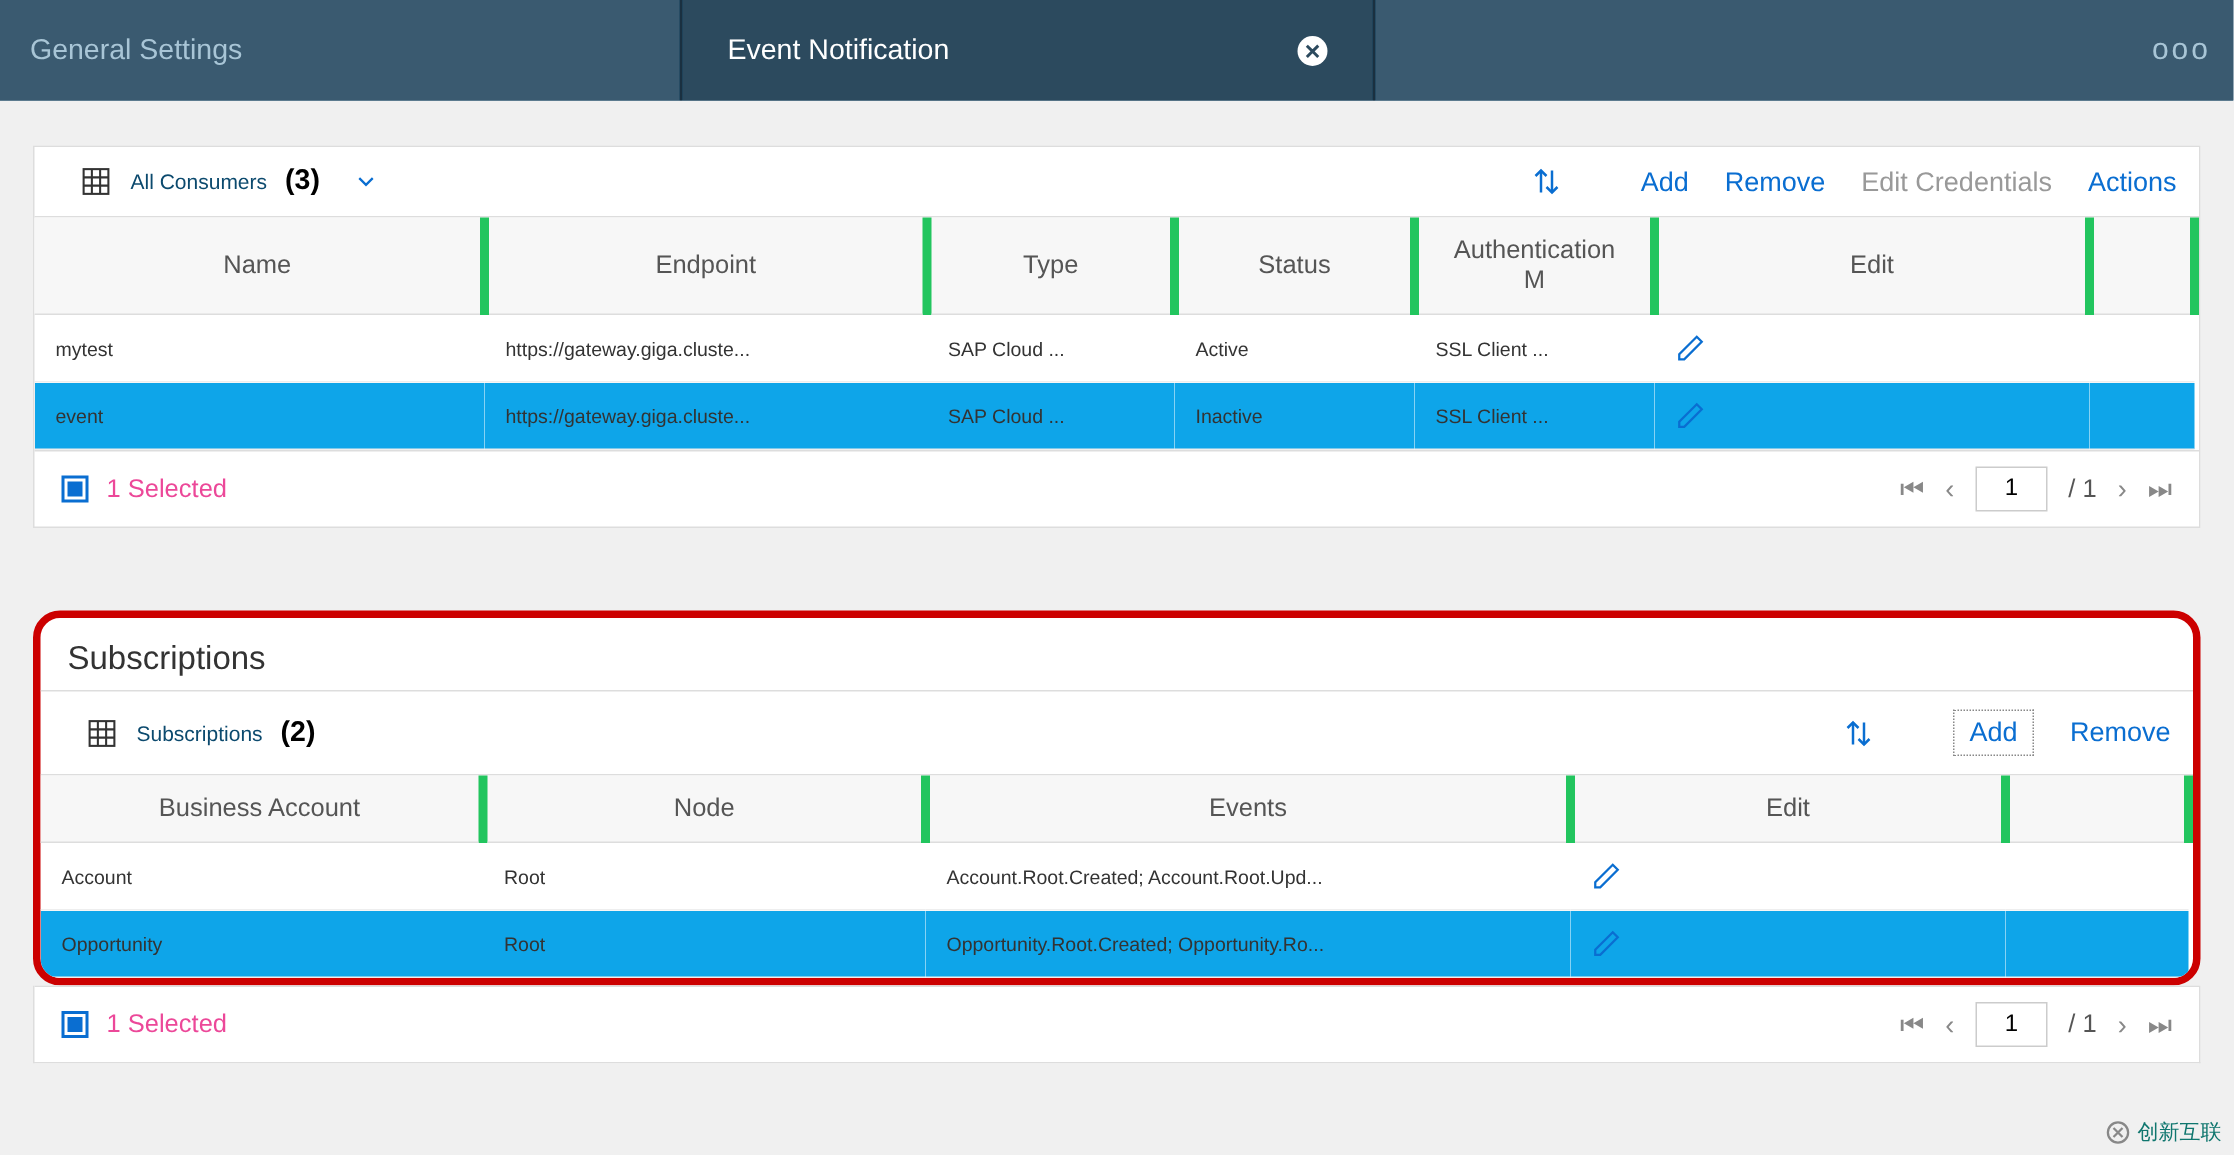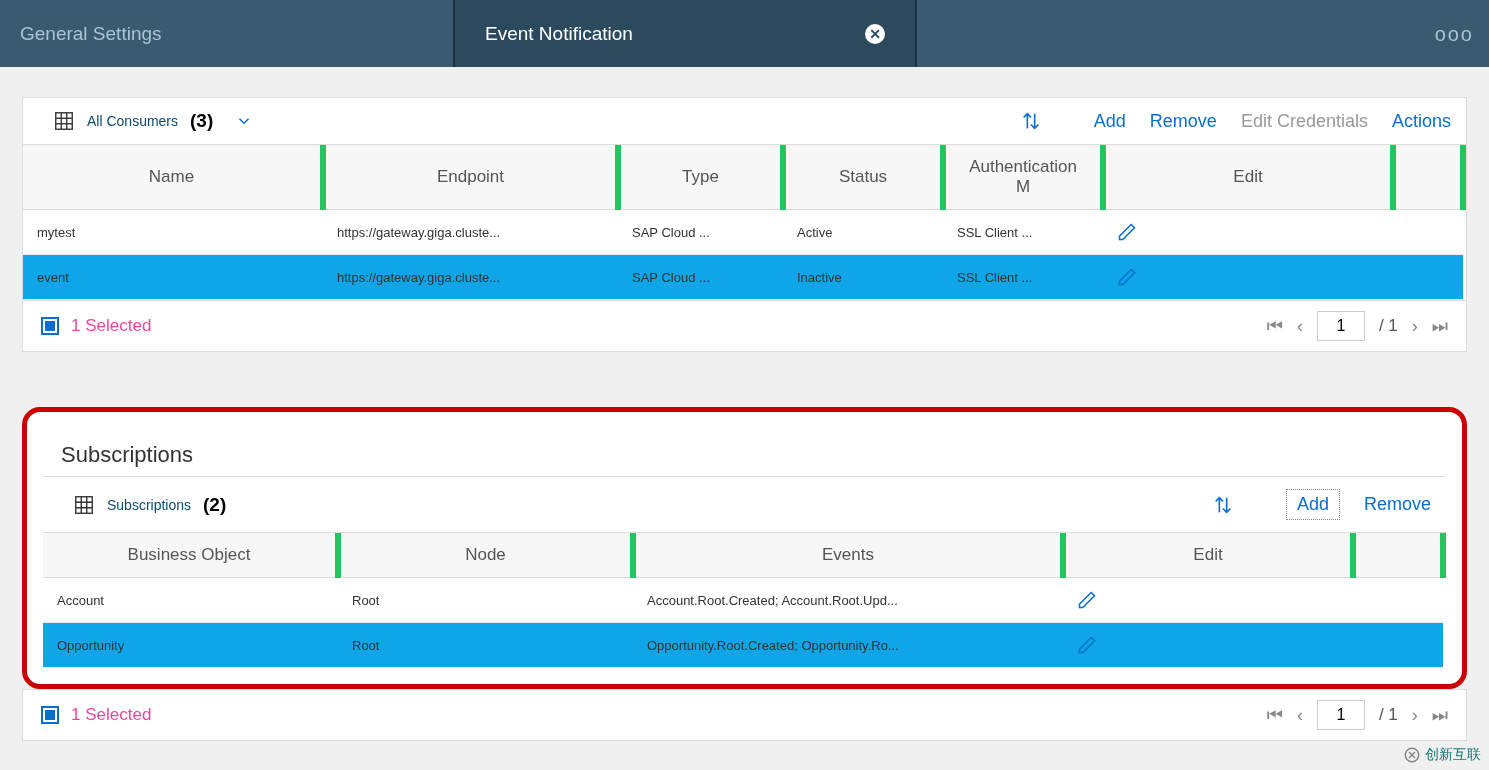--- a/index.html
+++ b/index.html
@@ -38,21 +38,21 @@
     
     .footer { display: flex; align-items: center; padding: 10px 18px; border-top: 1px solid #ddd; }
     .select-indicator { width: 18px; height: 18px; border: 2px solid #0a6ed1; display: inline-flex; align-items:center; justify-content:center; margin-right: 12px; }
     .select-indicator-inner { width: 10px; height: 10px; background: #0a6ed1; }
     .selected-text { font-size: 17px; color: #ec4899; }
     .pager { margin-left: auto; display: flex; align-items: center; gap: 14px; color: #888; }
     .pager-btn { cursor: pointer; font-size: 18px; }
     .page-input { width: 48px; height: 30px; text-align: center; border: 1px solid #ccc; font-size: 16px; }
     .page-total { font-size: 17px; color: #555; }
     
-    .subs-wrapper { border: 5px solid #cc0000; border-radius: 18px; margin-top: 55px; padding: 16px; background: #fff; overflow: hidden; }
+    .subs-wrapper { border: 5px solid #cc0000; border-radius: 18px; margin-top: 55px; padding: 0; background: #fff; overflow: hidden; }
     .subs-title { font-size: 22px; color: #333; padding: 14px 18px 8px 18px; }
     
     .watermark { position: fixed; right: 8px; bottom: 6px; font-size: 14px; color: #0f766e; display:flex; align-items:center; gap:4px; }
     
     svg { display: inline-block; vertical-align: middle; }
   </style>
 </head>
 <body>
 
 <div class="tab-bar">
@@ -196,21 +196,21 @@
     <table class="table">
       <colgroup>
           <col style="width:295px">
           <col style="width:295px">
           <col style="width:430px">
           <col style="width:290px">
           <col>
         </colgroup>
       <thead>
         <tr>
-          <th>Business Object</th>
+          <th>Business Account</th>
           <th>Node</th>
           <th>Events</th>
           <th>Edit</th>
           <th></th>
         </tr>
       </thead>
       <tbody>
         <tr>
           <td>Account</td>
           <td>Root</td>

